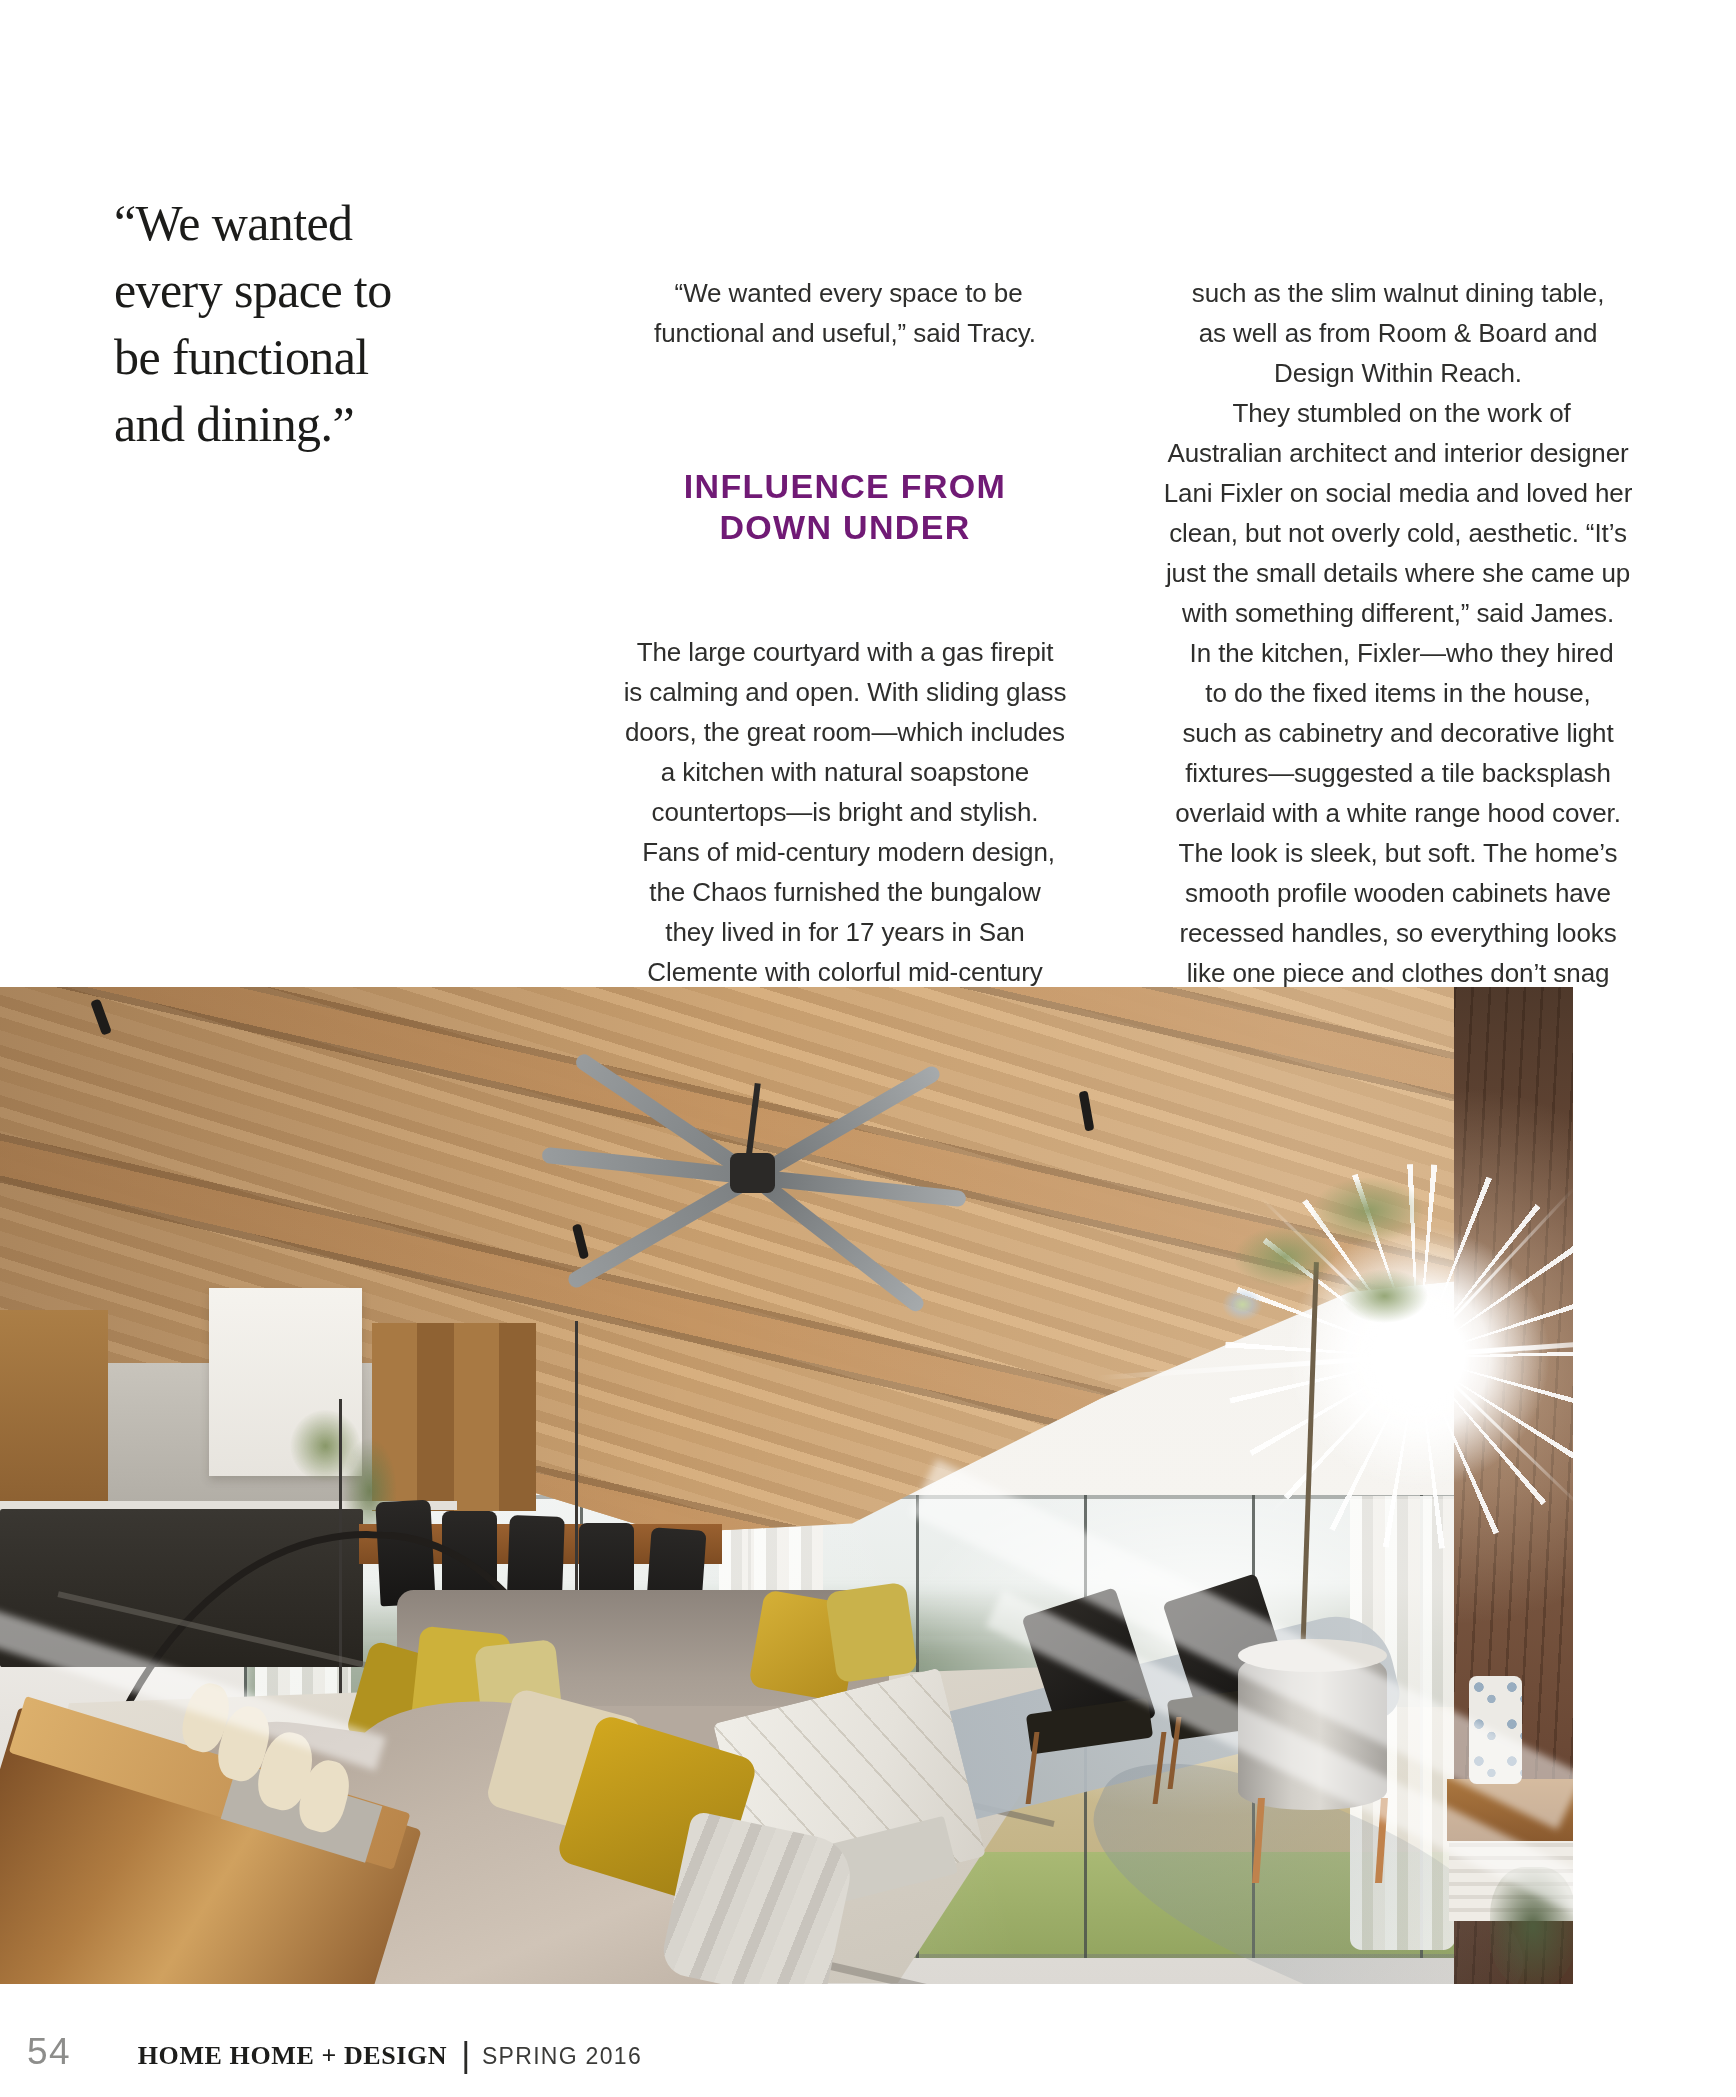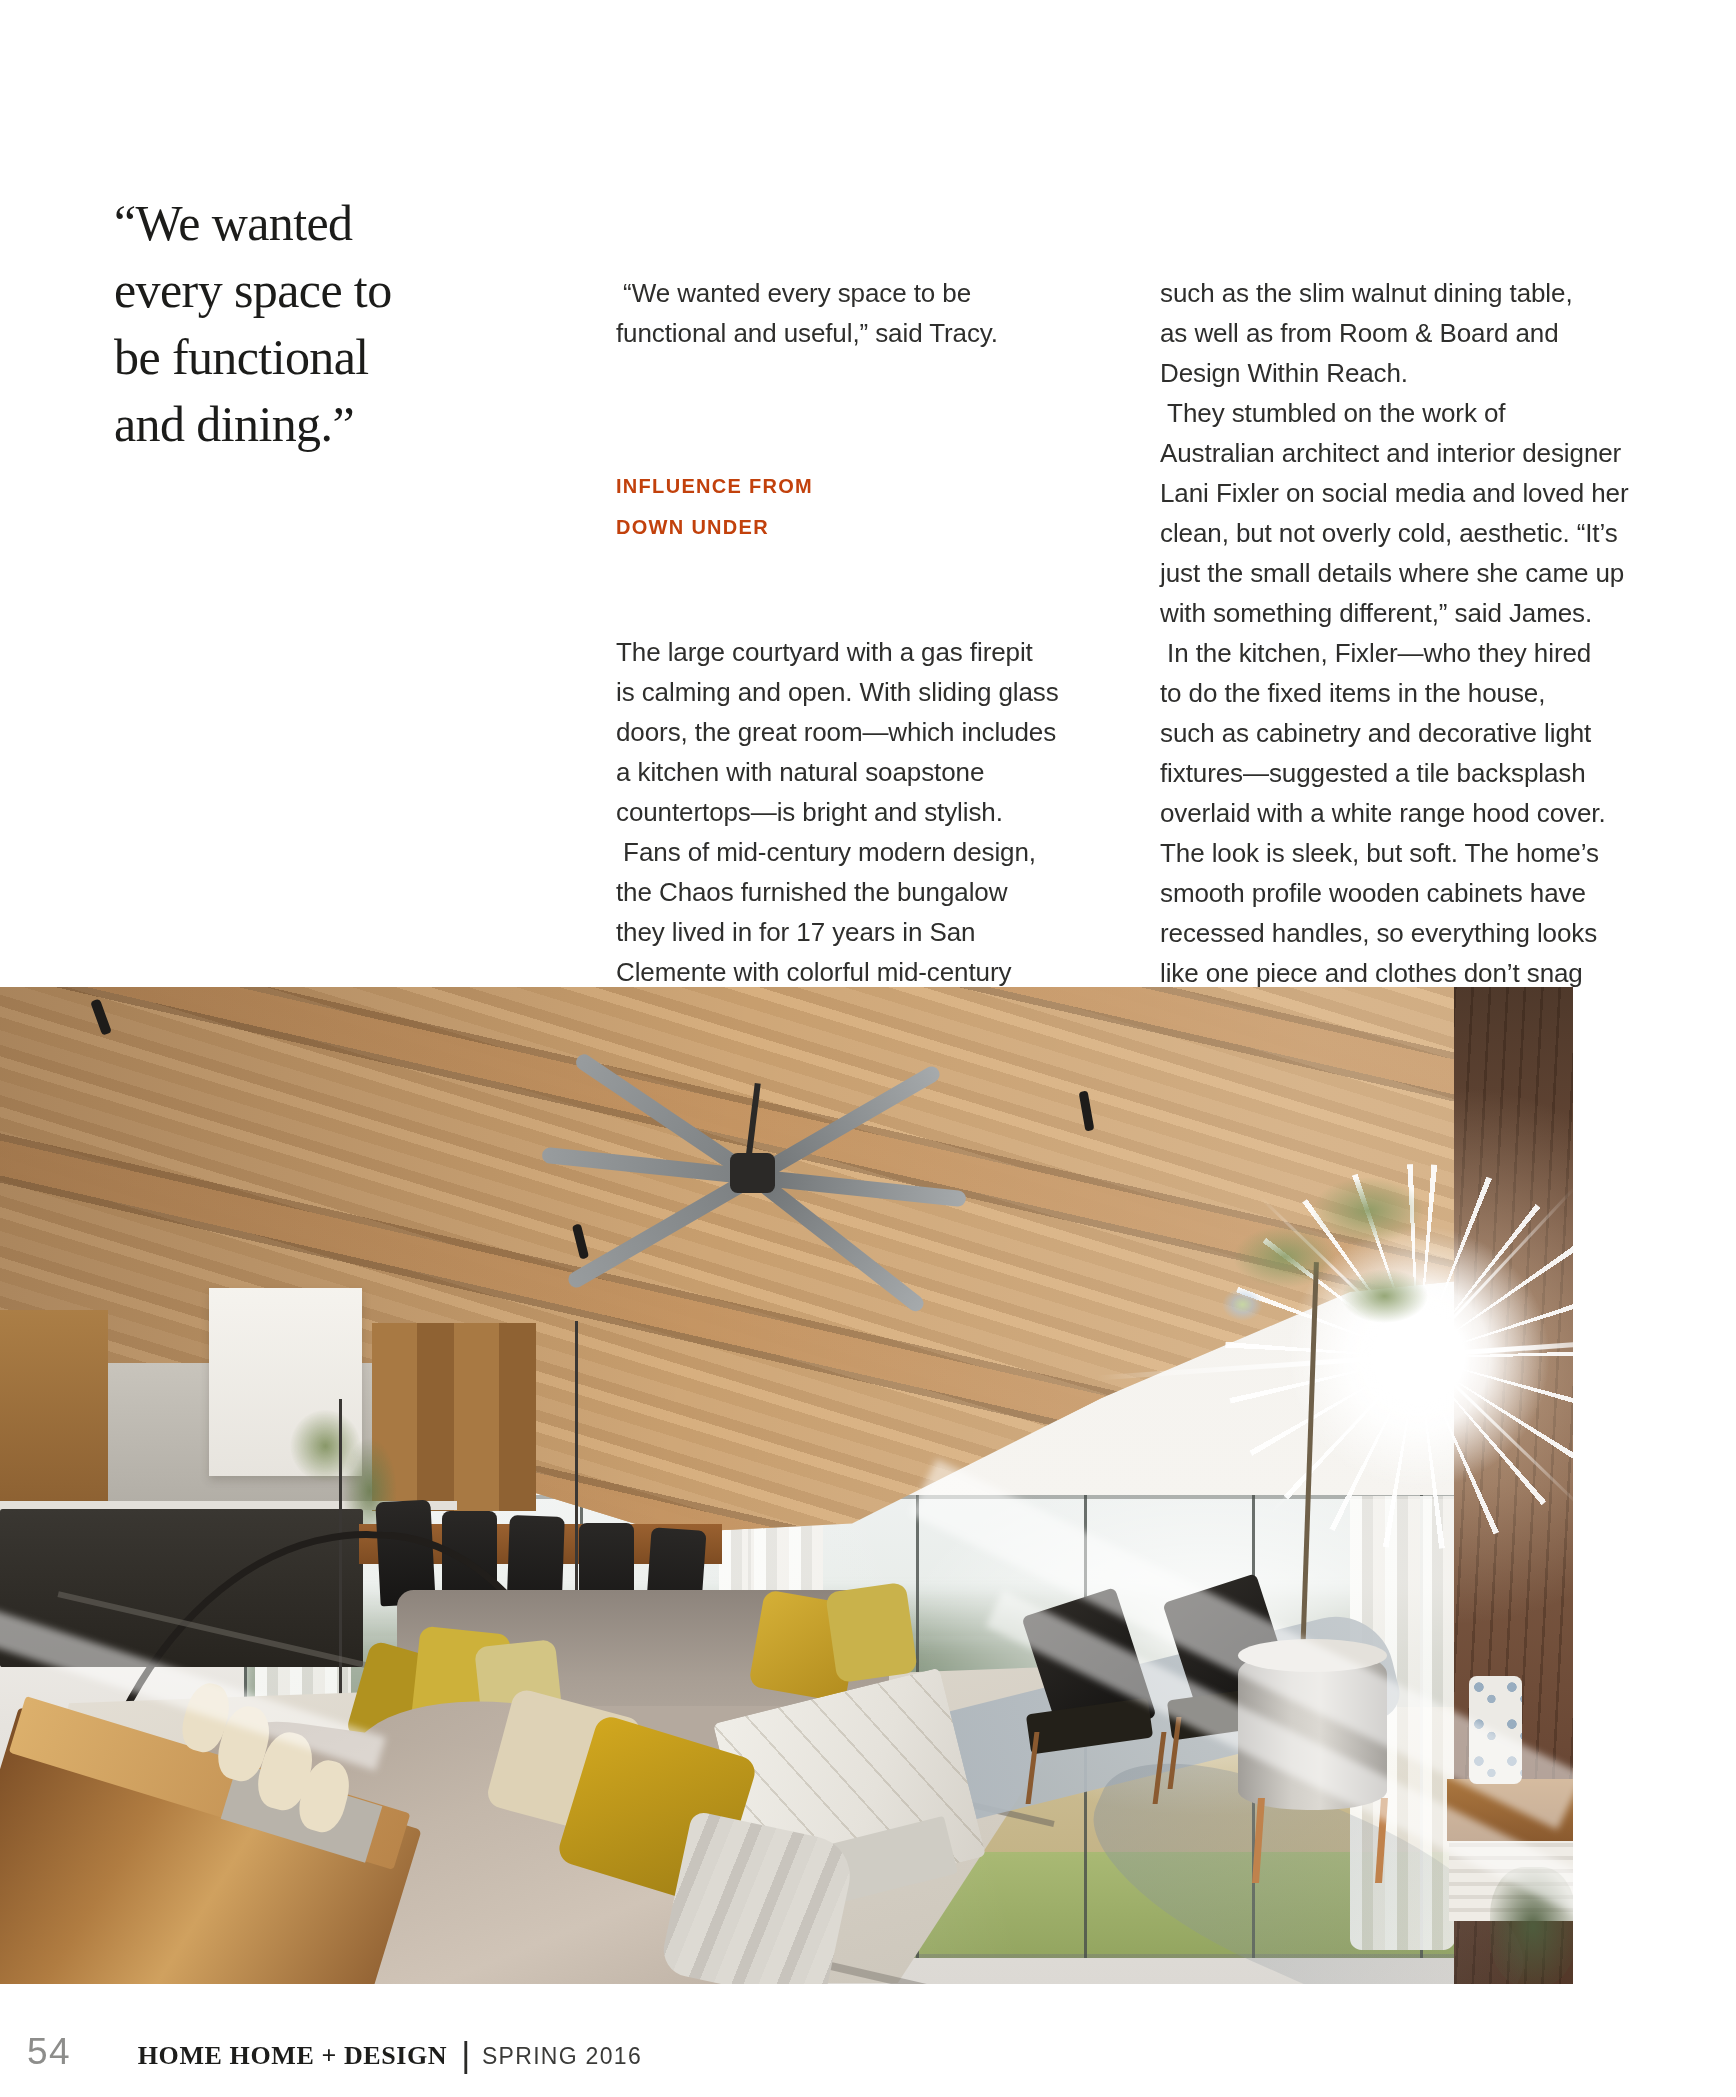--- a/index.html
+++ b/index.html
@@ -4,25 +4,25 @@
 <style>
   html,body{margin:0;padding:0;background:#ffffff;}
   body{width:1736px;height:2097px;position:relative;overflow:hidden;
        font-family:"Liberation Sans", sans-serif;color:#2f2f2d;}
 
   
   .pull-quote{position:absolute;left:114px;top:190px;width:444px;
     font-family:"Liberation Serif", serif;font-weight:400;color:#1c1c1a;
     font-size:50px;line-height:67px;white-space:pre;letter-spacing:-0.6px;}
   .col{position:absolute;top:193px;white-space:pre;font-size:26px;line-height:40px;
-    font-weight:300;letter-spacing:-0.1px;color:#2e2e2c;}
+    font-weight:300;letter-spacing:-0.1px;color:#2e2e2c;text-align:center;}
   .col1{left:616px;width:458px;}
   .col2{left:1160px;width:476px;}
-  .col .heading{display:block;margin:33px 0 3.9px;font-weight:700;font-size:20px;
-    line-height:41px;letter-spacing:1.3px;color:#c2410c;white-space:pre;}
+  .col .heading{display:block;margin:33px 0 3.9px;font-weight:700;font-size:34px;
+    line-height:41px;letter-spacing:1.3px;color:#701a75;white-space:pre;}
   .col .para{display:block;white-space:pre;}
 
   
   .footer{position:absolute;left:27px;top:2031px;display:flex;align-items:baseline;}
   .page-num{font-size:37px;font-weight:300;color:#8d8d8b;letter-spacing:1.3px;}
   .mag-name{margin-left:67px;font-family:"Liberation Serif", serif;font-weight:700;
     font-size:26px;color:#1d1d1b;letter-spacing:0.6px;}
   .foot-sep{margin-left:14px;font-size:35px;font-weight:100;color:#2a2a28;transform:translateY(2.6px);}
   .foot-issue{margin-left:11.6px;font-size:23px;font-weight:400;color:#3a3a38;letter-spacing:1.3px;}
 

